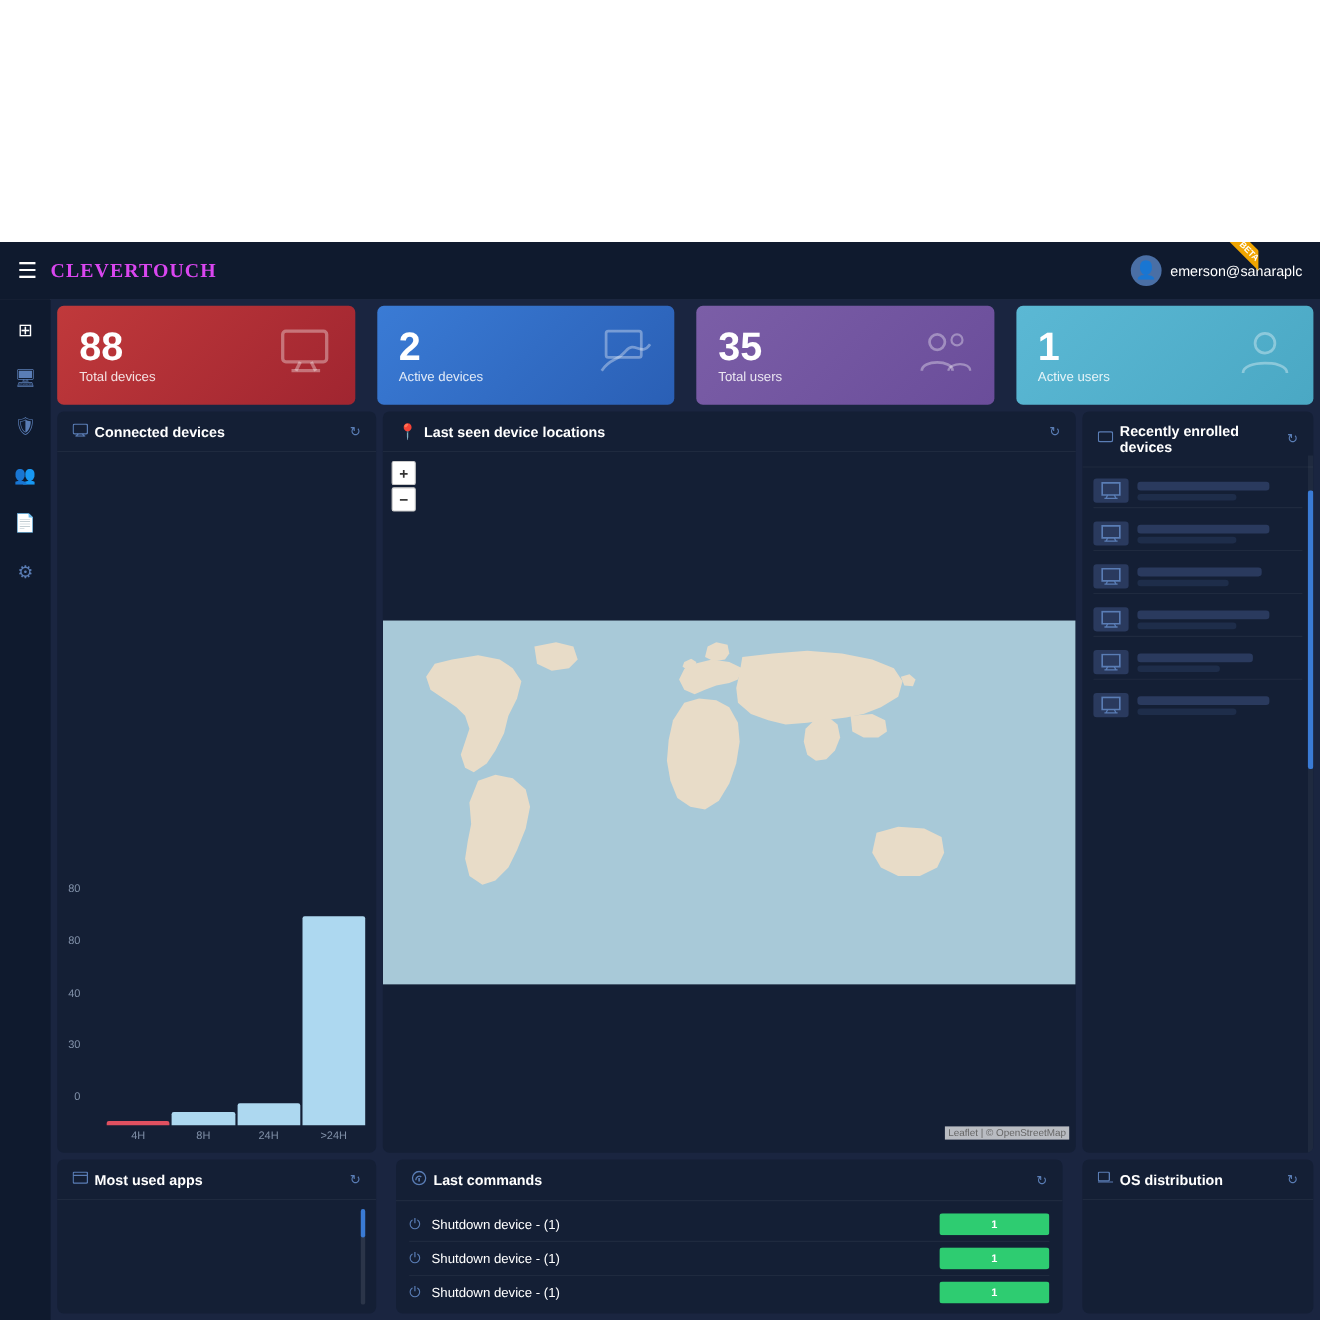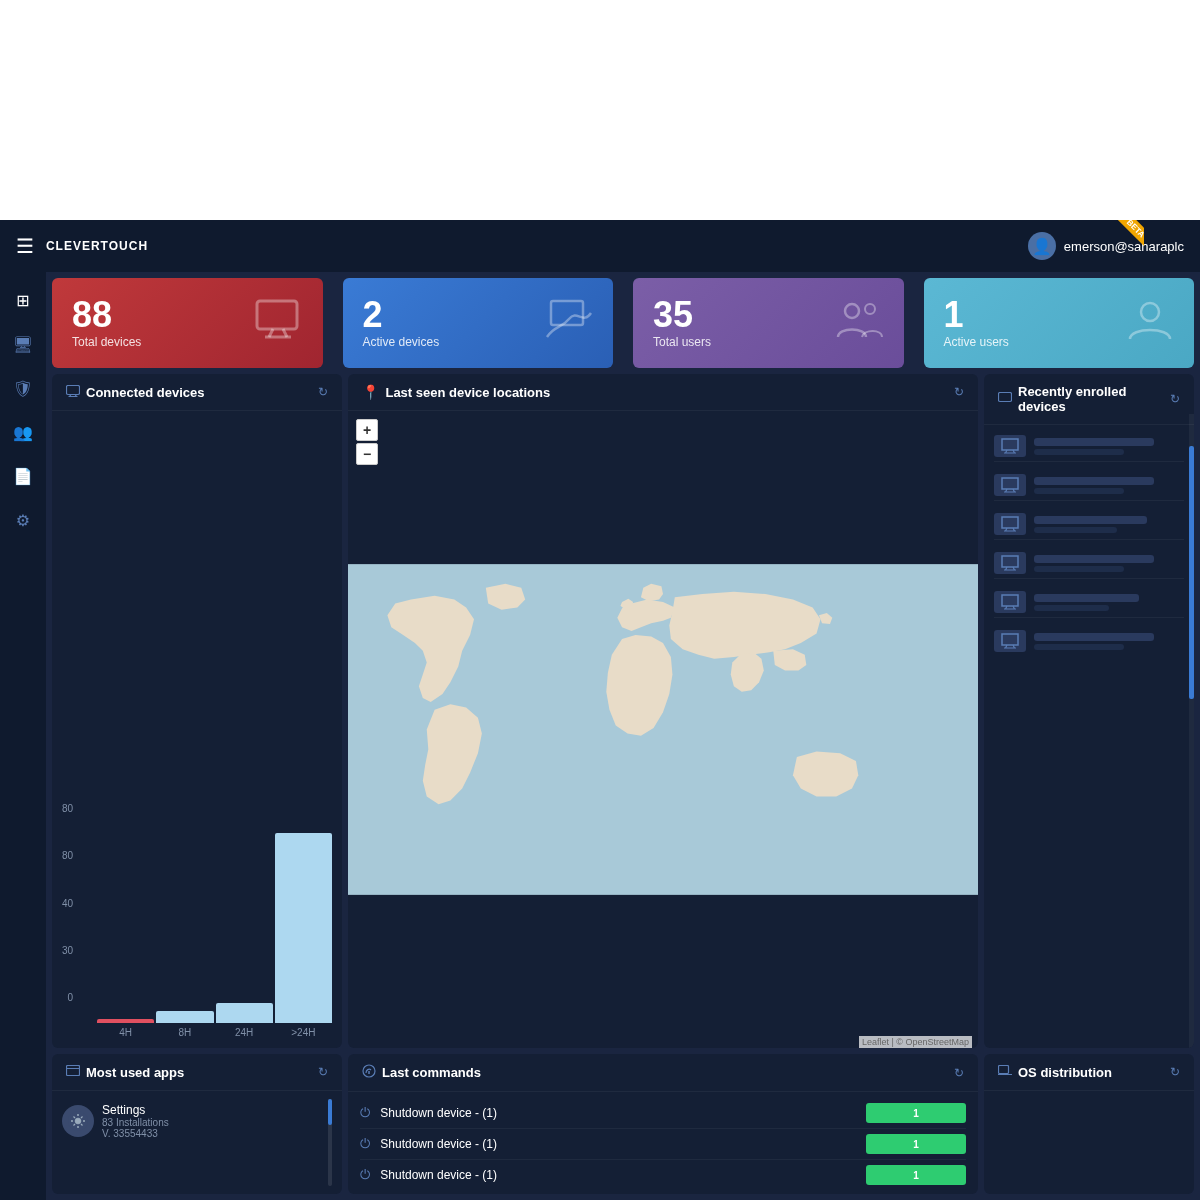--- a/index.html
+++ b/index.html
@@ -31,24 +31,25 @@
       display: flex;
       align-items: center;
       gap: 12px;
     }
     .menu-icon {
       color: white;
       font-size: 20px;
       cursor: pointer;
     }
     .logo-text {
-      color: #ffffff;
-      font-size: 12px;
+      color: #d946ef;
+      font-size: 18px;
       font-weight: 700;
       letter-spacing: 1px;
+      font-family: Liberation Serif, serif;
     }
     .header-right {
       display: flex;
       align-items: center;
       gap: 8px;
       color: white;
       font-size: 13px;
     }
     .user-avatar {
       width: 28px;
@@ -281,21 +282,21 @@
       display: flex;
       align-items: center;
       justify-content: center;
       cursor: pointer;
       font-size: 14px;
       color: #333;
       font-weight: bold;
     }
     .map-attribution {
       position: absolute;
-      bottom: 0;
+      bottom: 12px;
       right: 6px;
       font-size: 9px;
       color: #666;
       background: rgba(255,255,255,0.7);
       padding: 1px 3px;
     }
 
     
     .enrolled-panel {
       width: 210px;
@@ -332,21 +333,21 @@
       font-weight: 500;
     }
     .enrolled-sub {
       color: #8090a8;
       font-size: 10px;
     }
 
     
     .bottom-row {
       display: flex;
-      gap: 6px;
+      gap: 18px;
       height: 140px;
       flex-shrink: 0;
     }
 
     
     .apps-panel {
       width: 290px;
       flex-shrink: 0;
     }
     .app-item {
@@ -739,35 +740,20 @@
                 <rect x="0.5" y="0.5" width="13" height="10" rx="1" stroke="#5a7db5" stroke-width="1.2" fill="none"></rect>
                 <line x1="0.5" y1="3.5" x2="13.5" y2="3.5" stroke="#5a7db5" stroke-width="1.2"></line>
               </svg>
             </span>
             <span>Most used apps</span>
           </div>
           <span class="panel-refresh">↻</span>
         </div>
         <div class="panel-body" style="display:flex;gap:0;padding:8px 10px;">
           <div style="flex:1;">
-            <div class="app-item">
-              <div class="app-icon">
-                <svg width="24" height="24" viewBox="0 0 24 24" fill="none">
-                  <circle cx="12" cy="12" r="10" fill="#3a4a6e"></circle>
-                  <circle cx="12" cy="12" r="3" fill="#9ab" stroke="#9ab" stroke-width="0.5"></circle>
-                  <path d="M12 5 L12 7 M12 17 L12 19 M5 12 L7 12 M17 12 L19 12" stroke="#9ab" stroke-width="1.5"></path>
-                  <path d="M7.5 7.5 L9 9 M15 15 L16.5 16.5 M7.5 16.5 L9 15 M15 9 L16.5 7.5" stroke="#9ab" stroke-width="1.2"></path>
-                </svg>
-              </div>
-              <div class="app-info">
-                <div class="app-name">Settings</div>
-                <div class="app-installs">83 Installations</div>
-                <div class="app-version">V. 33554433</div>
-              </div>
-            </div>
           </div>
           <div class="scrollbar-indicator">
             <div class="scrollbar-thumb"></div>
           </div>
         </div>
       </div>
 
       <div class="panel commands-panel">
         <div class="panel-header">
           <div class="panel-title">

